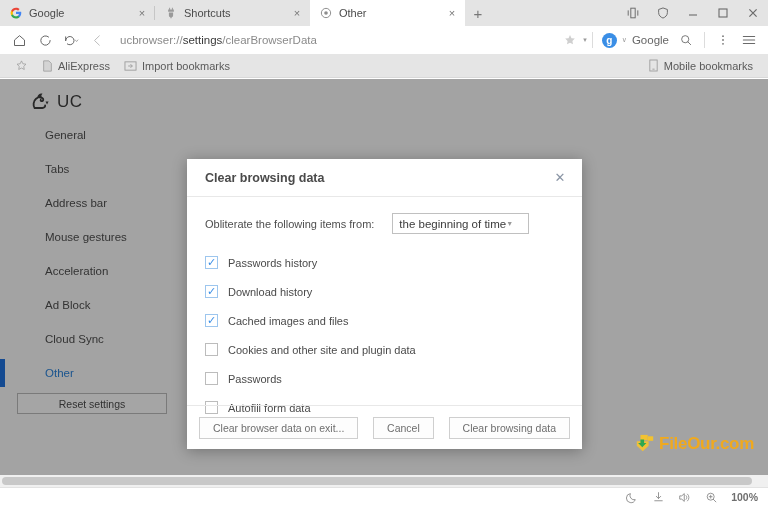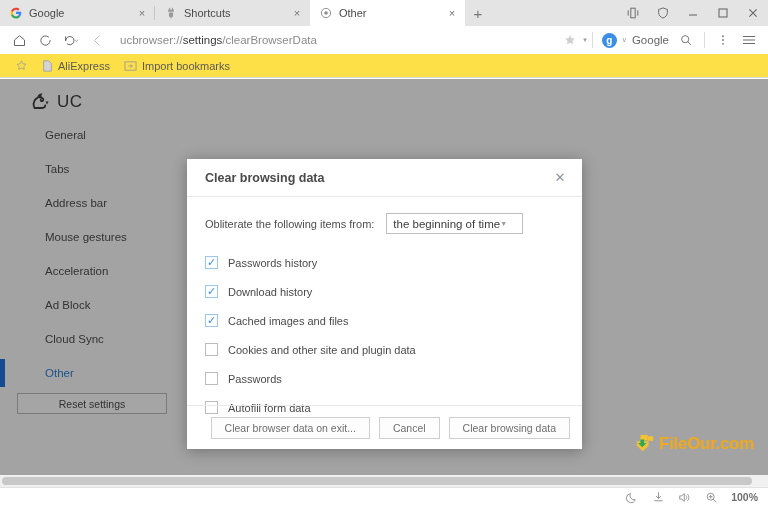--- a/index.html
+++ b/index.html
@@ -84,21 +84,21 @@
     width: 15px; height: 15px; border-radius: 50%;
     background: #3a8ee6; color: #fff; font-size: 10px;
     display: flex; align-items: center; justify-content: center;
     font-weight: bold;
   }
   .caret { font-size: 7px; color: #9a9a9a; }
 
   
   .bmbar {
     position: absolute; left: 0; top: 54px; width: 768px; height: 24px;
-    background: #fde047; display: flex; align-items: center;
+    background: #e5e5e5; display: flex; align-items: center;
     padding: 0 8px; border-bottom: 1px solid #d8d8d8;
   }
   .bmitem {
     display: flex; align-items: center; gap: 5px;
     font-size: 11px; color: #5a5a5a; padding: 0 7px; height: 20px;
   }
   .bmicon { display: flex; align-items: center; color: #9a9a9a; }
   .bmright { margin-left: auto; }
 
   
@@ -190,40 +190,40 @@
   .dlg-head {
     height: 38px; display: flex; align-items: center;
     padding: 0 12px 0 18px; border-bottom: 1px solid #e8e8e8;
   }
   .dlg-title { font-size: 12.5px; font-weight: bold; color: #4a4a4a; flex: 1 1 auto; }
   .dlg-close {
     width: 20px; height: 20px; display: flex; align-items: center;
     justify-content: center; color: #8a95a5; font-size: 13px;
   }
   .dlg-body { padding: 16px 18px 0 18px; }
-  .dlg-fromrow { display: flex; align-items: center; gap: 12px; }
+  .dlg-fromrow { display: flex; align-items: center; gap: 18px; }
   .dlg-fromlabel { font-size: 11px; color: #4e4e4e; }
   .dlg-select {
     width: 137px; height: 21px; border: 1px solid #c0c0c0; background: #fff;
     display: flex; align-items: center; 
     padding: 0 6px; font-size: 11.5px; color: #3c3c3c;
   }
   .dlg-checks { margin-top: 14px; }
   .dlg-cbrow { display: flex; align-items: center; gap: 10px; height: 29px; }
   .dlg-cb {
     width: 13px; height: 13px; border: 1px solid #bcbcbc; background: #fff;
     display: flex; align-items: center; justify-content: center; flex: 0 0 13px;
   }
   .dlg-cb.on { border-color: #9dc6ee; }
   .dlg-cb .tick { color: #3a8ee6; font-size: 11px; line-height: 1; }
   .dlg-cb-label { font-size: 11px; color: #4a4a4a; }
   .dlg-foot {
     position: absolute; left: 0; right: 0; bottom: 0; height: 44px;
     border-top: 1px solid #e8e8e8;
-    display: flex; align-items: center; justify-content: flex-end;
+    display: flex; align-items: center; justify-content: space-between;
     gap: 9px; padding: 0 12px;
   }
   .dlg-btn {
     height: 22px; padding: 0 13px; border: 1px solid #cfcfcf;
     background: #fdfdfd; font-size: 10.5px; color: #6e6e6e;
     display: flex; align-items: center; justify-content: center;
     white-space: nowrap;
   }
 
   
@@ -404,20 +404,29 @@
       <span>AliExpress</span>
     </div>
     <div class="bmitem">
       <span class="bmicon">
         <svg width="13" height="12" viewBox="0 0 14 13">
           <rect x="1" y="2" width="12" height="9" fill="none" stroke="#9a9a9a" stroke-width=".95"></rect>
           <path d="M4.5 6.5 H9 M7 4.5 L9 6.5 L7 8.5" fill="none" stroke="#9a9a9a" stroke-width=".95"></path>
         </svg>
       </span>
       <span>Import bookmarks</span>
+    </div>
+    <div class="bmitem bmright">
+      <span class="bmicon">
+        <svg width="11" height="13" viewBox="0 0 12 14">
+          <rect x="2" y="1" width="8" height="12" fill="none" stroke="#9a9a9a" stroke-width=".95"></rect>
+          <path d="M4.8 11 H7.2" stroke="#9a9a9a" stroke-width=".95"></path>
+        </svg>
+      </span>
+      <span>Mobile bookmarks</span>
     </div>
   </div>
 
   <div class="page">
 
     <div class="sidebar">
       <div class="brand">
         <span>
           <svg width="24" height="22" viewBox="0 0 26 24">
             <path d="M5 18.5 C3 16 3.5 11 6.5 8.5 C9 6.4 12 6.8 13.6 8 C14.8 8.9 14.6 10.6 13.3 11 C12 11.4 11.2 10.4 11.6 9.6" fill="none" stroke="#3c3c3c" stroke-width="2" stroke-linecap="round"></path>

